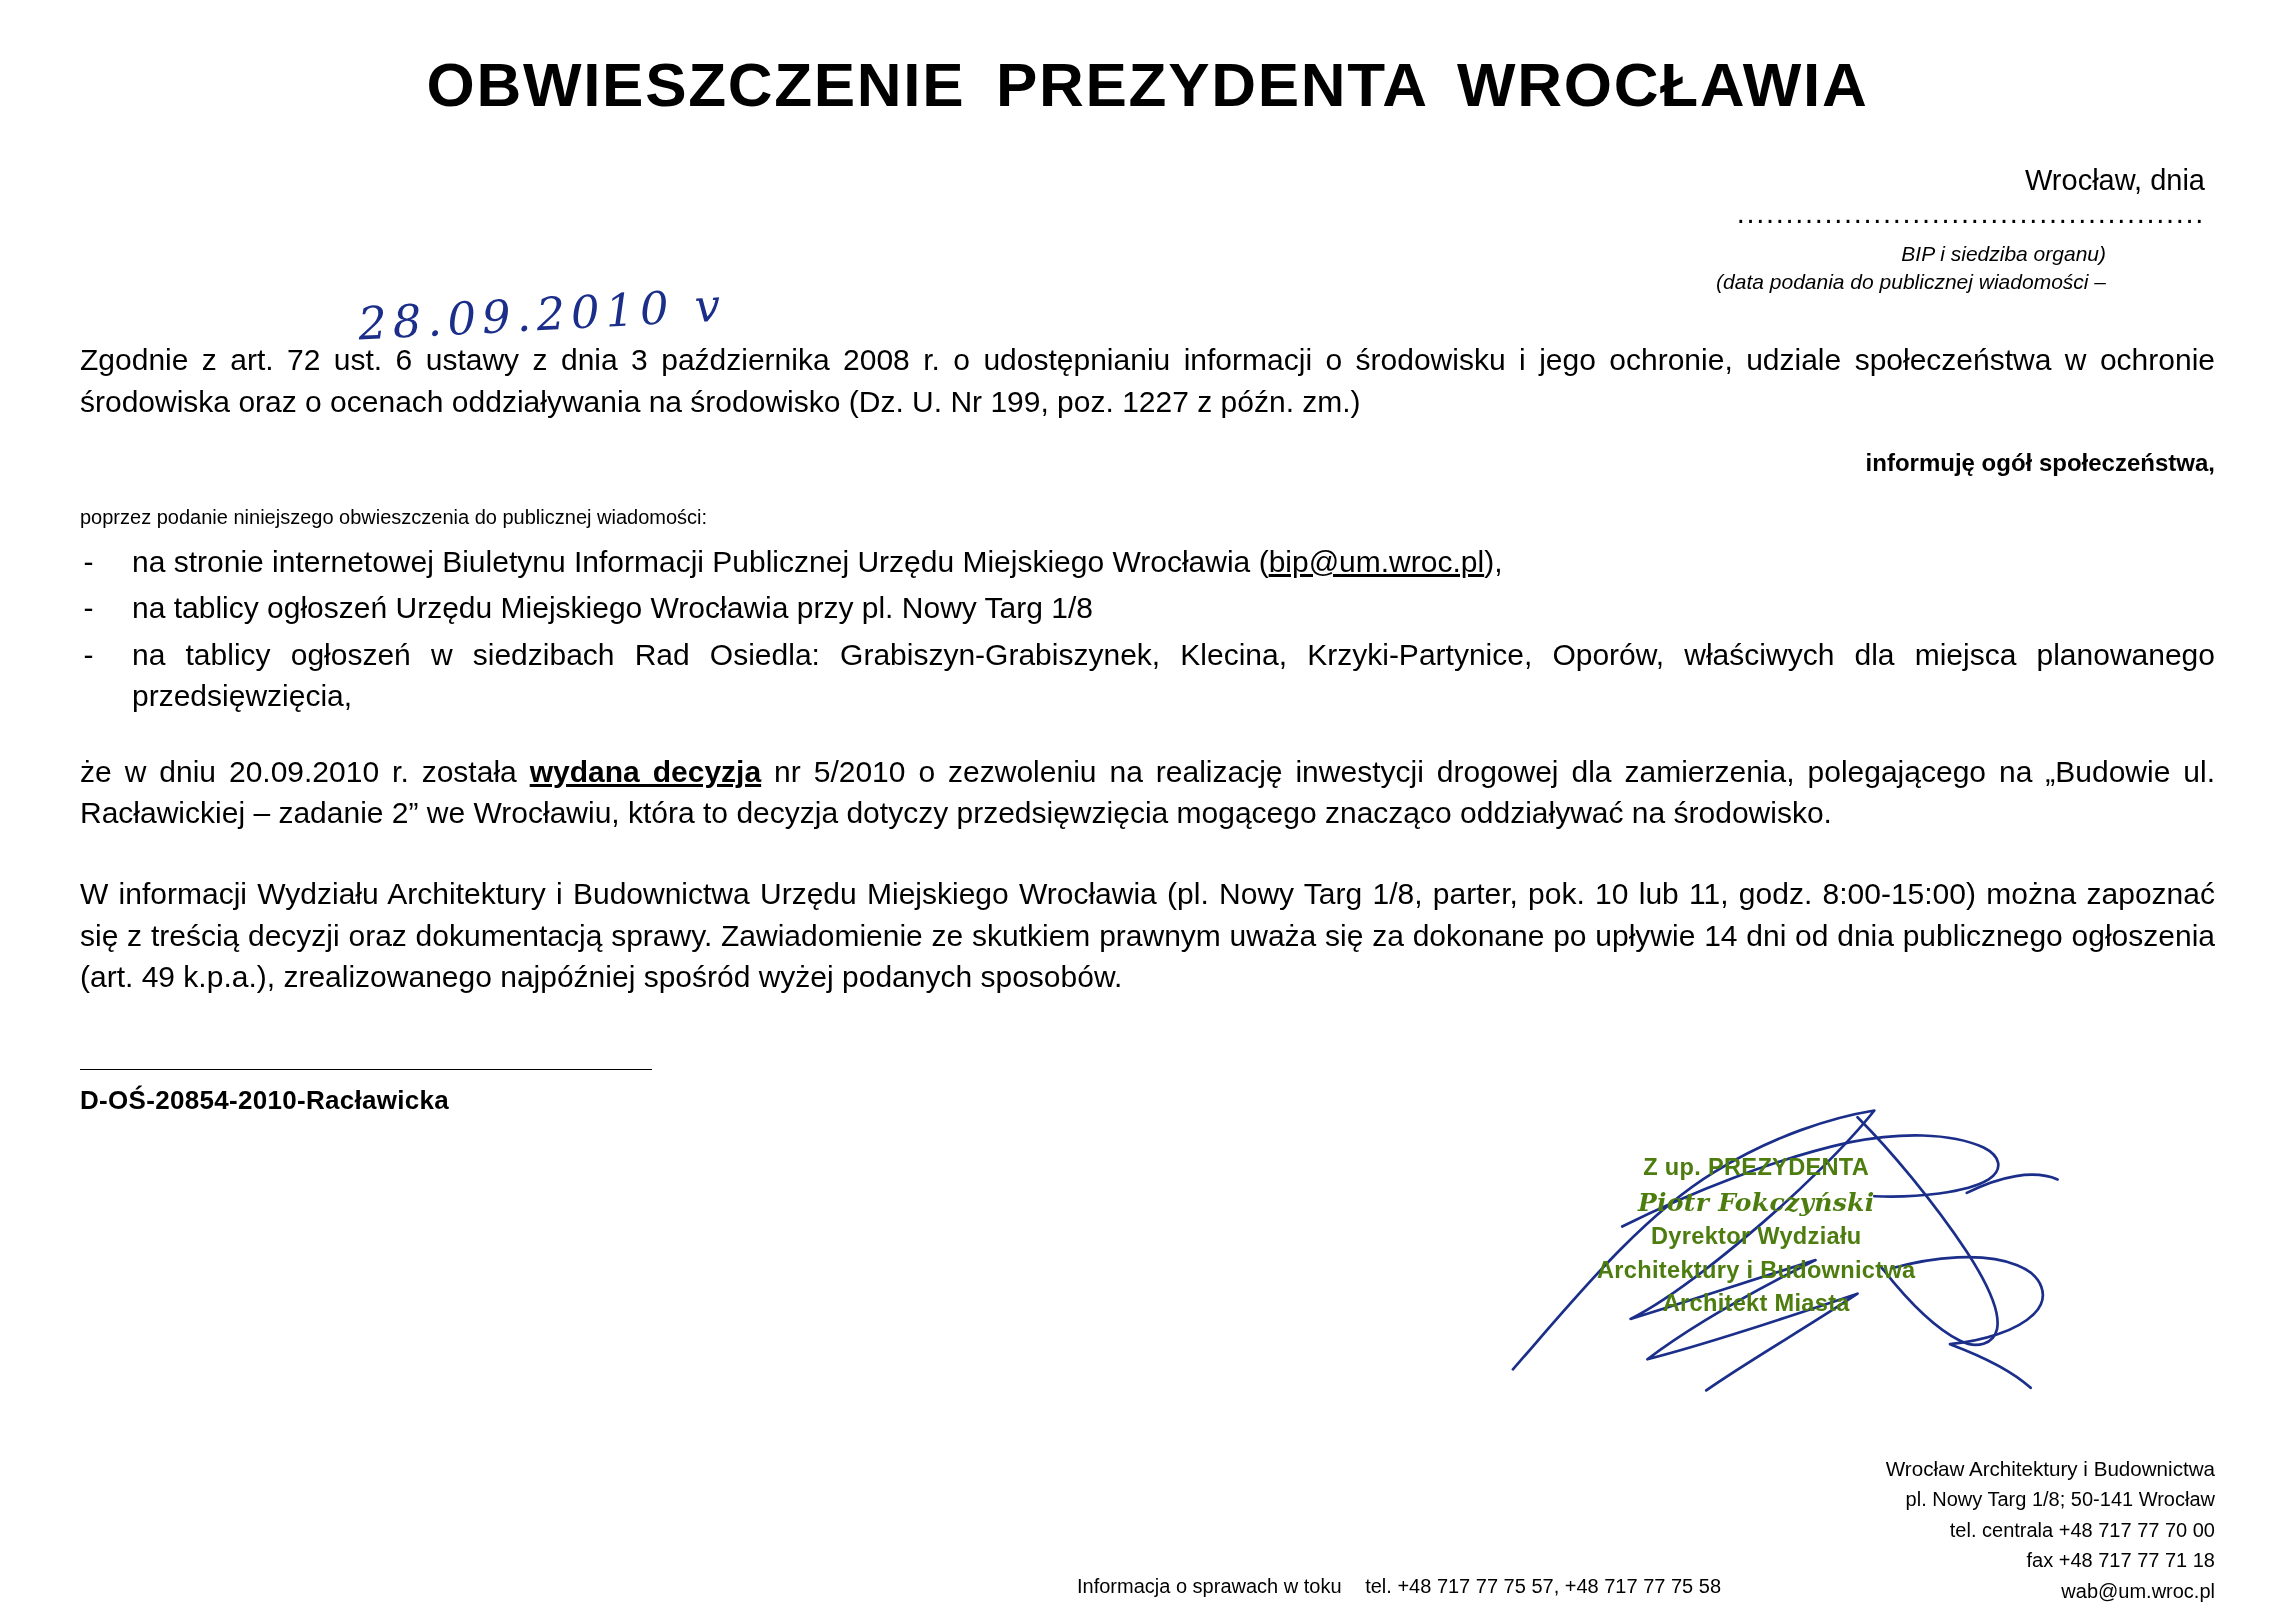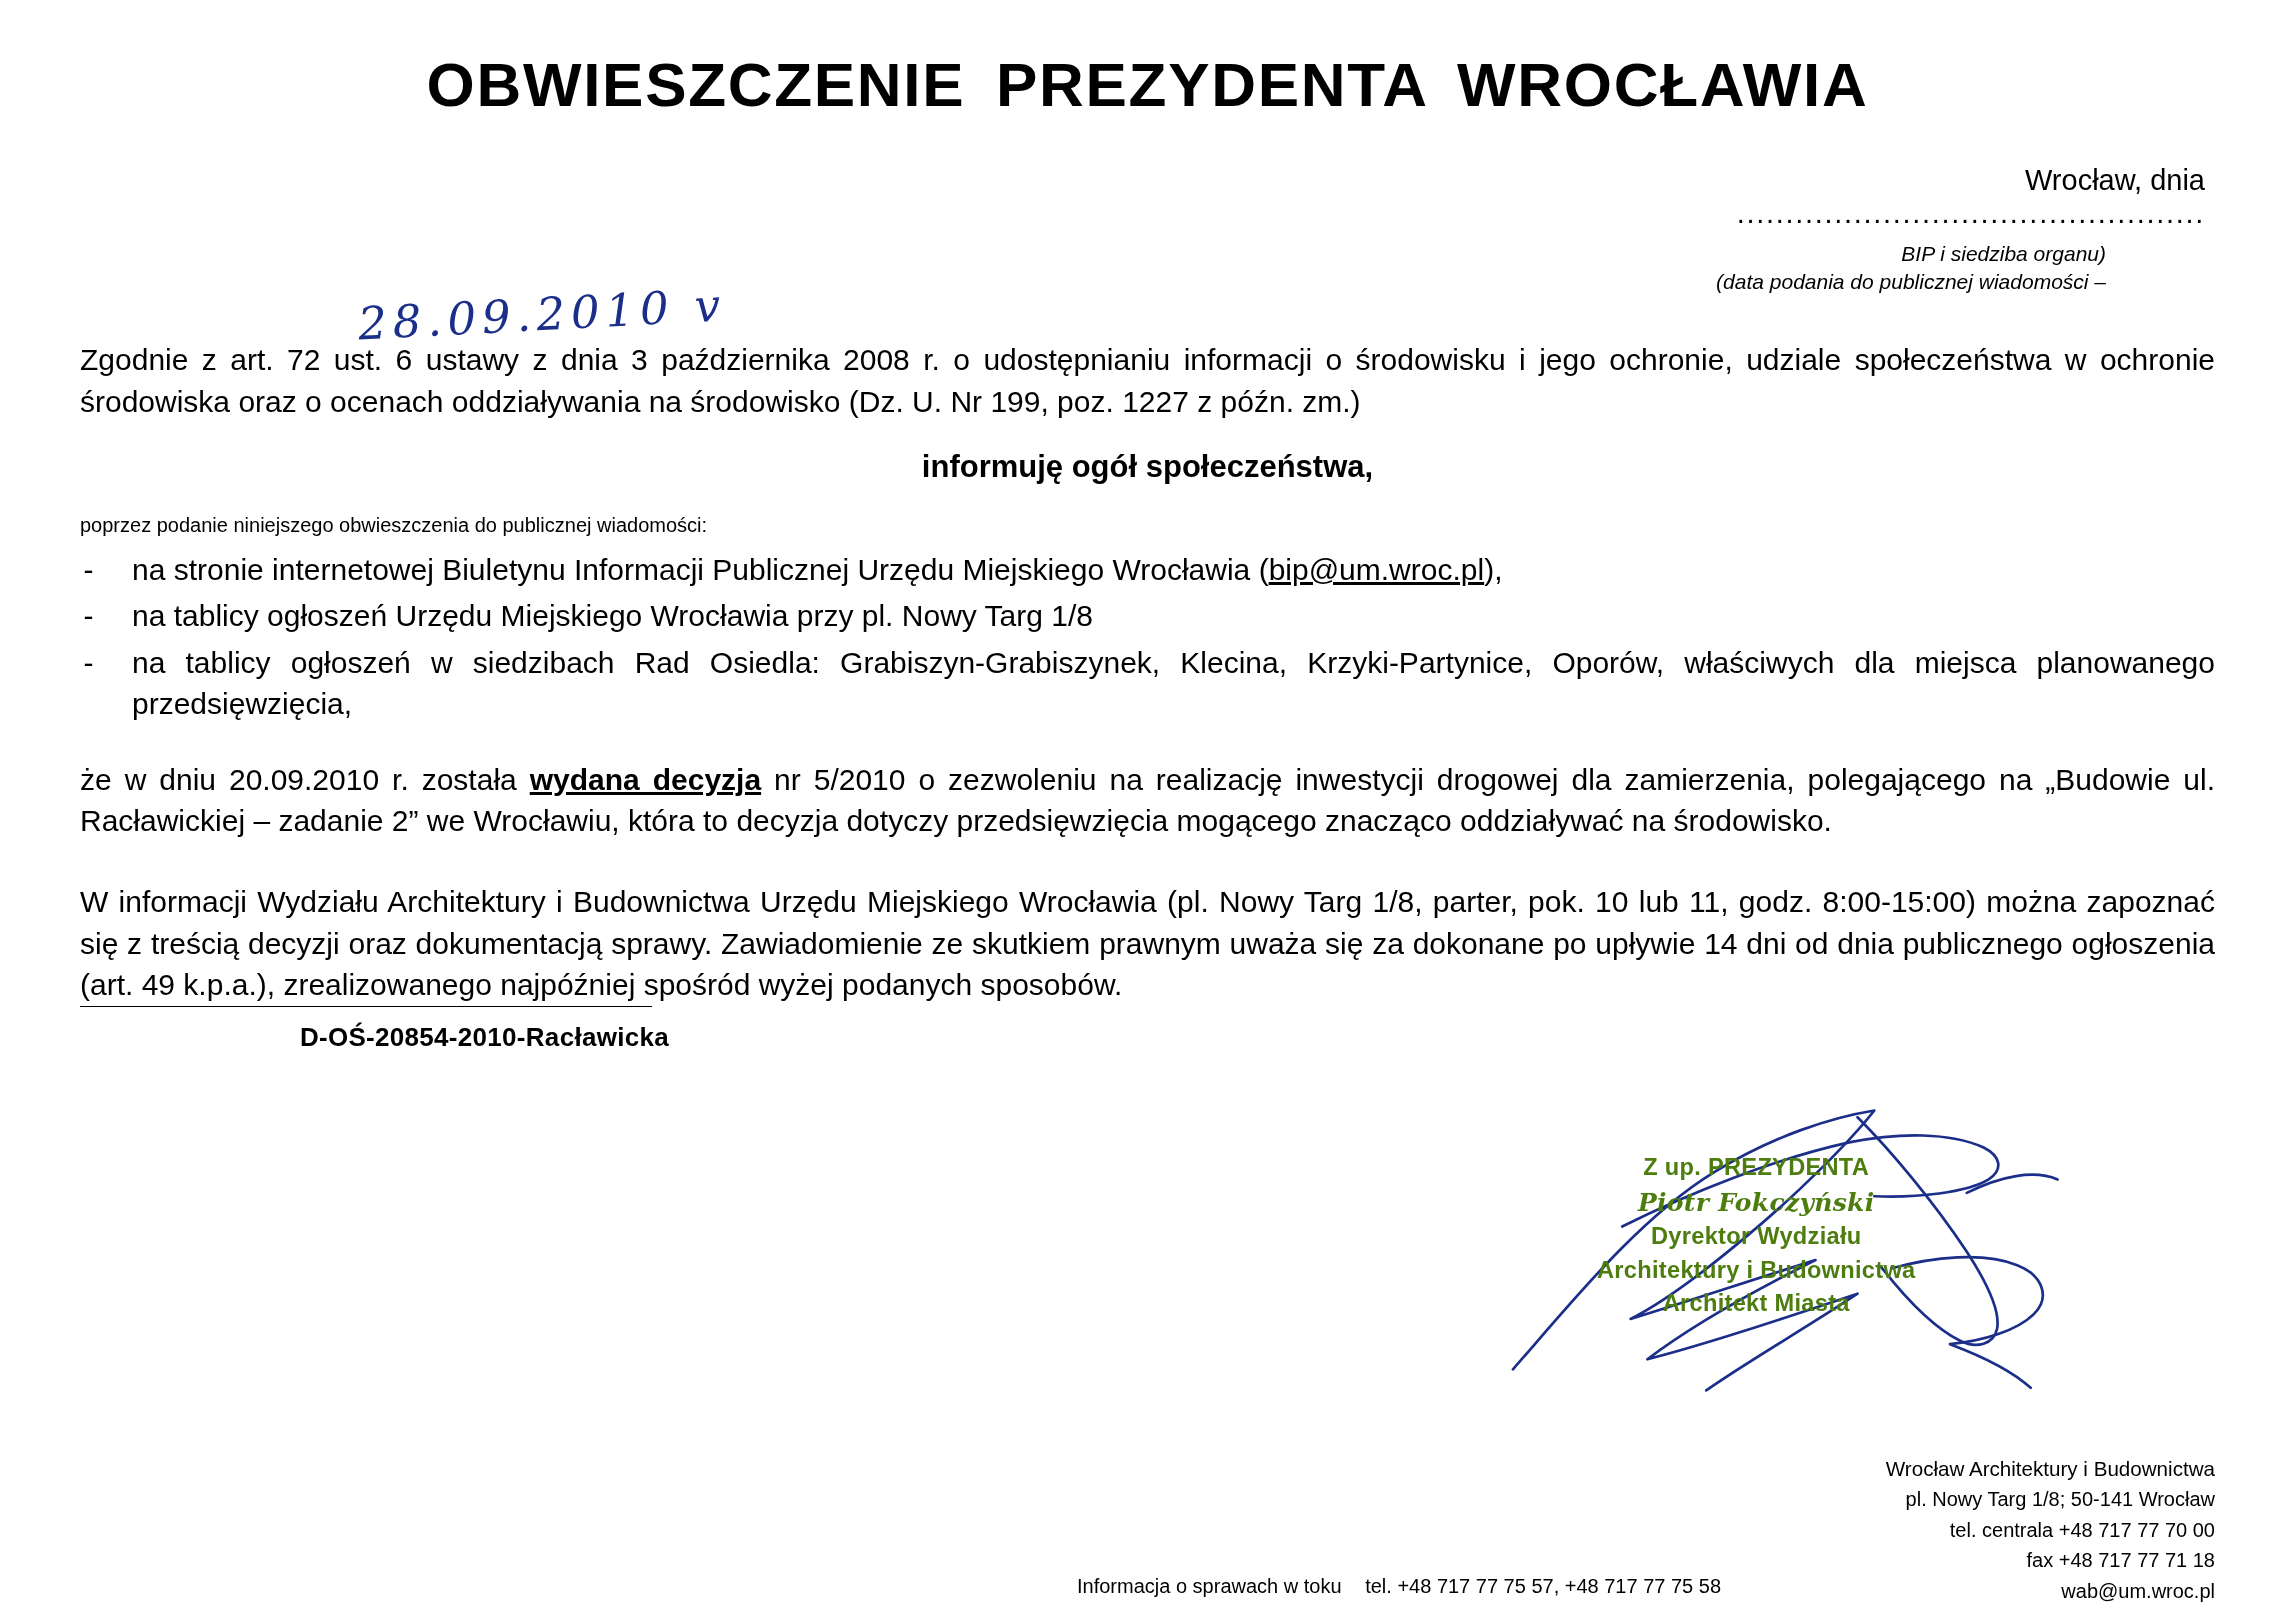--- a/index.html
+++ b/index.html
@@ -82,22 +82,22 @@
     font-size: 30px;
     line-height: 1.38;
     text-align: justify;
     margin: 0;
   }
   .para.p-intro { margin-top: 44px; }
   .para.p-after-list { margin-top: 34px; }
   .para.p-info { margin-top: 40px; }
 
   .center-bold {
-    text-align: center;
-    font-size: 31px;
+    text-align: right;
+    font-size: 24px;
     font-weight: bold;
     margin-top: 27px;
   }
 
   .lead {
     font-size: 20px;
     margin-top: 29px;
   }
 
   ul.bullets {
@@ -122,22 +122,22 @@
     flex: 1 1 auto;
     text-align: justify;
   }
   ul.bullets li.justify-line .txt { text-align: justify; text-align-last: left; }
   .underlined { text-decoration: underline; }
 
   b.strong { font-weight: bold; text-decoration: underline; }
 
   
   .ref-block {
+    margin-top: 71px;
     width: 589px;
-    text-align: right;
   }
   .ref-rule {
     border-top: 1.7px solid #000;
     width: 572px;
     margin-bottom: 15px;
   }
   .ref-text {
     font-size: 26px;
     font-weight: bold;
     letter-spacing: 0.3px;

